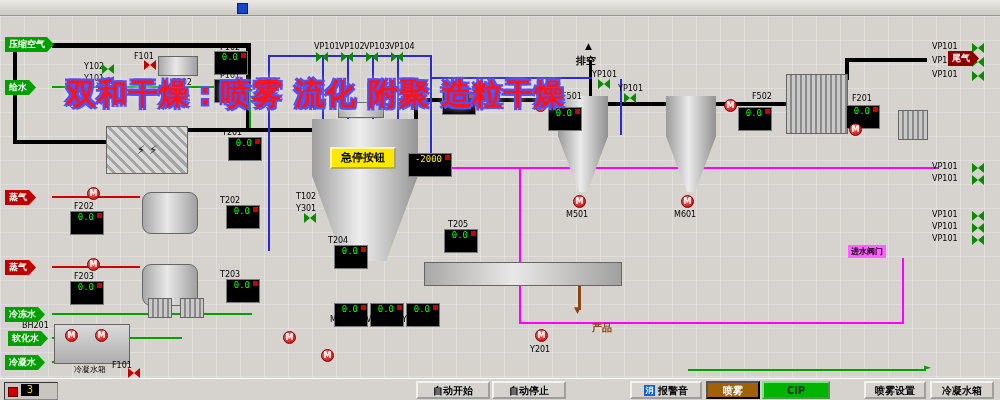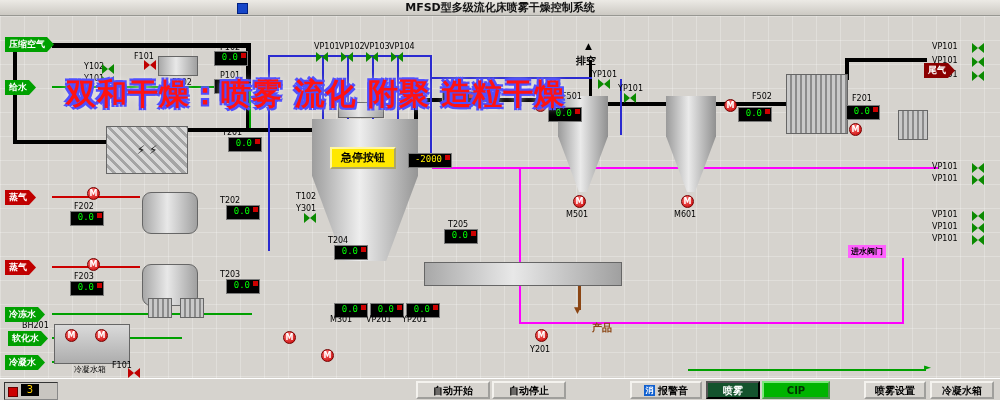--- a/index.html
+++ b/index.html
@@ -11,21 +11,21 @@
   .titlebar .maker{position:absolute;right:6px;top:0;font-size:10px;font-weight:bold;color:#222}
   .app-icon{position:absolute;left:237px;top:3px;width:9px;height:9px;background:#1646c8;border:1px solid #002080}
   #diagram{position:absolute;left:0;top:16px;width:1000px;height:362px;background:#d6d3ce;
        background-image:linear-gradient(rgba(255,255,255,.25) 1px,transparent 1px),
                         linear-gradient(90deg,rgba(255,255,255,.25) 1px,transparent 1px);
        background-size:24px 24px}
   .it{position:absolute;box-sizing:border-box}
   .line{background:#000}
   .label{font-size:8px;line-height:9px;white-space:nowrap;color:#000}
   .label.bold{font-size:10px;font-weight:bold}
-  .display{width:34px;height:15px;background:#000;border:1px solid #7a7a7a;color:#00ff00;
+  .display{width:34px;height:24px;background:#000;border:1px solid #7a7a7a;color:#00ff00;
        font-family:"DejaVu Sans Mono","Liberation Mono",monospace;font-size:9px;line-height:10px;
        text-align:right;padding-right:9px}
   .display::after{content:"";position:absolute;right:1px;top:1px;width:5px;height:5px;background:#cc0000}
   .display.yellow{color:#ffee00}
   .tag{font-size:9px;font-weight:bold;color:#fff;padding:1px 9px 1px 4px;white-space:nowrap;
        clip-path:polygon(0 0,calc(100% - 7px) 0,100% 50%,calc(100% - 7px) 100%,0 100%)}
   .tag.plain{clip-path:none;color:#000;padding:1px 3px;font-size:8px}
   .valve{width:12px;height:10px}
   .valve i{position:absolute;top:0;width:0;height:0;border-top:5px solid transparent;border-bottom:5px solid transparent}
   .valve i.l{left:0;border-left:6px solid var(--c,#0a8a00)}
@@ -47,37 +47,36 @@
        text-align:center;line-height:18px;cursor:pointer}
   .arrow{font-size:9px;line-height:9px;font-weight:bold}
   .watermark{position:absolute;left:66px;top:74px;z-index:50;pointer-events:none;white-space:nowrap;
        font-size:30px;font-weight:bold;letter-spacing:1px;color:#ff1212;
        text-shadow:-2px -2px 0 #5050ff,2px -2px 0 #5050ff,-2px 2px 0 #5050ff,2px 2px 0 #5050ff,0 0 8px #ffffff}
   .statusbar{position:absolute;left:0;top:378px;width:1000px;height:22px;background:#d6d3ce;
        border-top:1px solid #fff;z-index:60}
   .sbtn{position:absolute;top:2px;height:18px;background:#d6d3ce;border:2px outset #f4f2ee;
        font-size:10px;font-weight:bold;color:#000;text-align:center;line-height:13px;
        box-sizing:border-box;padding:0 2px;cursor:pointer;font-family:inherit}
-  .sbtn.dark{background:#14532d;color:#fff;border-color:#555}
+  .sbtn.dark{background:#a16207;color:#fff;border-color:#555}
   .sbtn.green{background:#00b400;color:#003300;border-color:#7ae87a}
   .statusblue{position:absolute;left:60px;top:3px;width:336px;height:15px;background:#0000b4;
        border:1px solid #666;color:#fff;font-size:11px;font-weight:bold;text-align:center;line-height:15px}
   .pagepanel{position:absolute;left:4px;top:3px;width:52px;height:16px;border:1px inset #888;background:#c9c6c1}
   .pagepanel .chip{position:absolute;left:3px;top:4px;width:8px;height:8px;background:#c00;border:1px solid #600}
   .pagepanel .pdisp{position:absolute;left:16px;top:1px;width:18px;height:12px;background:#000;
        color:#ffd000;font-size:10px;text-align:center;line-height:12px}
   .muteicon{display:inline-block;width:11px;height:11px;background:#1060d0;color:#fff;font-size:8px;
        line-height:11px;margin-right:3px;vertical-align:middle;text-align:center}
 </style>
 </head>
 <body>
 
 <div class="titlebar">
   <span class="app-icon"></span>
-  <span>MFSD型多级流化床喷雾干燥控制系统</span>
 </div>
 
 <div id="diagram">
     <div class="it line" style="left: 52px; top: 27px; width: 198px; height: 5px; background: rgb(0, 0, 0);"></div>
     <div class="it line" style="left: 246px; top: 27px; width: 5px; height: 89px; background: rgb(0, 0, 0);"></div>
     <div class="it line" style="left: 13px; top: 30px; width: 4px; height: 98px; background: rgb(0, 0, 0);"></div>
     <div class="it line" style="left: 13px; top: 124px; width: 95px; height: 4px; background: rgb(0, 0, 0);"></div>
     <div class="it line" style="left: 188px; top: 112px; width: 126px; height: 4px; background: rgb(0, 0, 0);"></div>
     <div class="it line" style="left: 414px; top: 82px; width: 4px; height: 24px; background: rgb(0, 0, 0);"></div>
     <div class="it line" style="left: 414px; top: 82px; width: 146px; height: 4px; background: rgb(0, 0, 0);"></div>
@@ -272,21 +271,21 @@
     <div class="it motor" style="left: 283px; top: 315px;">M</div>
     <div class="it motor" style="left: 321px; top: 333px;">M</div>
     <div class="it motor" style="left: 535px; top: 313px;">M</div>
     <div class="it tag" style="left: 5px; top: 21px; background: rgb(0, 160, 0);">压缩空气</div>
     <div class="it tag" style="left: 5px; top: 64px; background: rgb(0, 160, 0);">给水</div>
     <div class="it tag" style="left: 5px; top: 174px; background: rgb(192, 0, 0);">蒸气</div>
     <div class="it tag" style="left: 5px; top: 244px; background: rgb(192, 0, 0);">蒸气</div>
     <div class="it tag" style="left: 5px; top: 291px; background: rgb(0, 160, 0);">冷冻水</div>
     <div class="it tag" style="left: 8px; top: 315px; background: rgb(0, 160, 0);">软化水</div>
     <div class="it tag" style="left: 5px; top: 339px; background: rgb(0, 160, 0);">冷凝水</div>
-    <div class="it tag" style="left: 924px; top: 35px; background: rgb(139, 0, 0); margin-top: 12px;">尾气</div>
+    <div class="it tag" style="left: 948px; top: 35px; background: rgb(139, 0, 0);">尾气</div>
     <div class="it tag plain" style="left: 848px; top: 229px; background: rgb(255, 96, 255);">进水阀门</div>
     <div class="it arrow" style="left: 585px; top: 26px; color: rgb(0, 0, 0);">▲</div>
     <div class="it arrow" style="left: 574px; top: 290px; color: rgb(139, 69, 19);">▼</div>
     <div class="it arrow" style="left: 924px; top: 347px; color: rgb(0, 160, 0);">►</div>
   </div>
 
 <div class="watermark">双和干燥：喷雾 流化 附聚 造粒干燥</div>
 
 <div class="statusbar">
   <div class="pagepanel">

